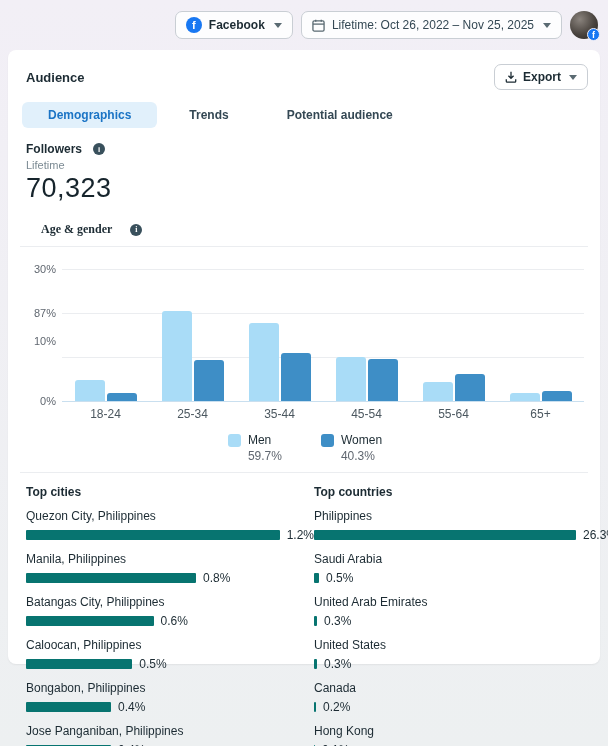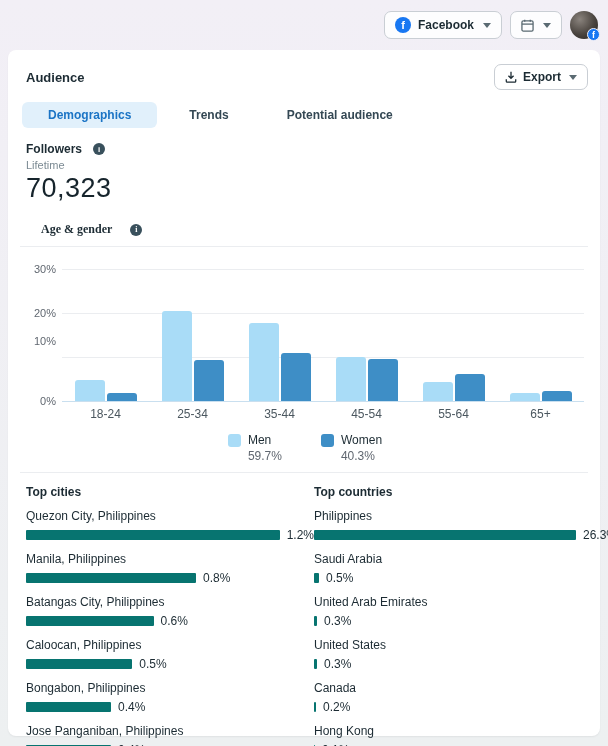--- a/index.html
+++ b/index.html
@@ -17,21 +17,21 @@
     border-radius:7px; height:28px; padding:0 10px; font-size:12px; font-weight:bold; color:#1c2b33; cursor:pointer;
   }
   .caret { width:0; height:0; border-left:4px solid transparent; border-right:4px solid transparent; border-top:5px solid #5a6a72; margin-left:2px; }
   .fb-circle { width:16px; height:16px; border-radius:50%; background:#1877f2; color:#fff; font-size:11px; font-weight:bold; display:flex; align-items:center; justify-content:center; }
   .cal-icon { color:#5a6a72; display:flex; }
   .avatar { position:relative; width:28px; height:28px; border-radius:50%;
     background:radial-gradient(circle at 35% 30%, #8a837d 0%, #4a443f 55%, #23201d 100%); cursor:pointer; }
   .avatar .badge { position:absolute; right:-2px; bottom:-2px; width:13px; height:13px; border-radius:50%;
     background:#1877f2; color:#fff; font-size:9px; font-weight:bold; display:flex; align-items:center; justify-content:center; border:1px solid #f2eff6; }
   
-  .card { background:#fff; margin:0 8px; border-radius:8px; padding:14px 12px 16px 12px; height:686px;
+  .card { background:#fff; margin:0 8px; border-radius:8px; padding:14px 12px 16px 12px; height:614px;
     box-shadow:0 1px 2px rgba(0,0,0,.06); }
   .card-head { display:flex; align-items:center; justify-content:space-between; }
   .card-title { font-size:13px; font-weight:bold; padding-left:6px; }
   .export-btn { display:flex; align-items:center; gap:6px; background:#fff; border:1px solid #c9ced4; border-radius:7px;
     height:26px; padding:0 10px; font-size:12px; font-weight:bold; color:#1c2b33; cursor:pointer; }
   .tabs { display:flex; gap:6px; margin:12px 0 0 2px; }
   .tab { font-size:12px; font-weight:bold; color:#344854; padding:6px 26px; border-radius:6px; cursor:pointer; }
   .tab.active { background:#e1f0fb; color:#1b74c5; }
   
   .followers { margin:14px 0 0 6px; }
@@ -78,20 +78,21 @@
   </button>
   <button class="tb-btn">
     <span class="cal-icon">
       <svg width="13" height="13" viewBox="0 0 14 14">
           <rect x="1" y="2" width="12" height="11" rx="1.5" fill="none" stroke="currentColor" stroke-width="1.4"></rect>
           <line x1="1" y1="5.5" x2="13" y2="5.5" stroke="currentColor" stroke-width="1.4"></line>
           <line x1="4" y1="0.8" x2="4" y2="3" stroke="currentColor" stroke-width="1.4"></line>
           <line x1="10" y1="0.8" x2="10" y2="3" stroke="currentColor" stroke-width="1.4"></line>
         </svg>
     </span>
+    <span style="font-weight:normal;color:#344854">Lifetime: Oct 26, 2022 – Nov 25, 2025</span>
     <span class="caret"></span>
   </button>
   <div class="avatar">
     <span class="badge">f</span>
   </div>
 </div>
 
 <div class="card">
 
   <div class="card-head">
@@ -127,21 +128,21 @@
   </div>
   <div class="divider"></div>
 
   <div class="chart-wrap">
     <div class="plot-area" id="plot">
         <div class="gridline base" style="top: 132px;"></div>
         <div class="ytick" style="top: 132px;">0%</div>
         <div class="gridline" style="top: 88px;"></div>
         <div class="ytick" style="top: 72px;">10%</div>
         <div class="gridline" style="top: 44px;"></div>
-        <div class="ytick" style="top: 44px;">20%</div>
+        <div class="ytick" style="top: 44px;">87%</div>
         <div class="gridline" style="top: 0px;"></div>
         <div class="ytick" style="top: 0px;">30%</div>
         <div class="groups">
           <div class="bar-group">
             <div class="vbar" style="height: 21.12px; background: rgb(169, 220, 247);"></div>
             <div class="vbar" style="height: 7.92px; background: rgb(62, 142, 198);"></div>
           </div>
           <div class="bar-group">
             <div class="vbar" style="height: 89.76px; background: rgb(169, 220, 247);"></div>
             <div class="vbar" style="height: 40.92px; background: rgb(62, 142, 198);"></div>

